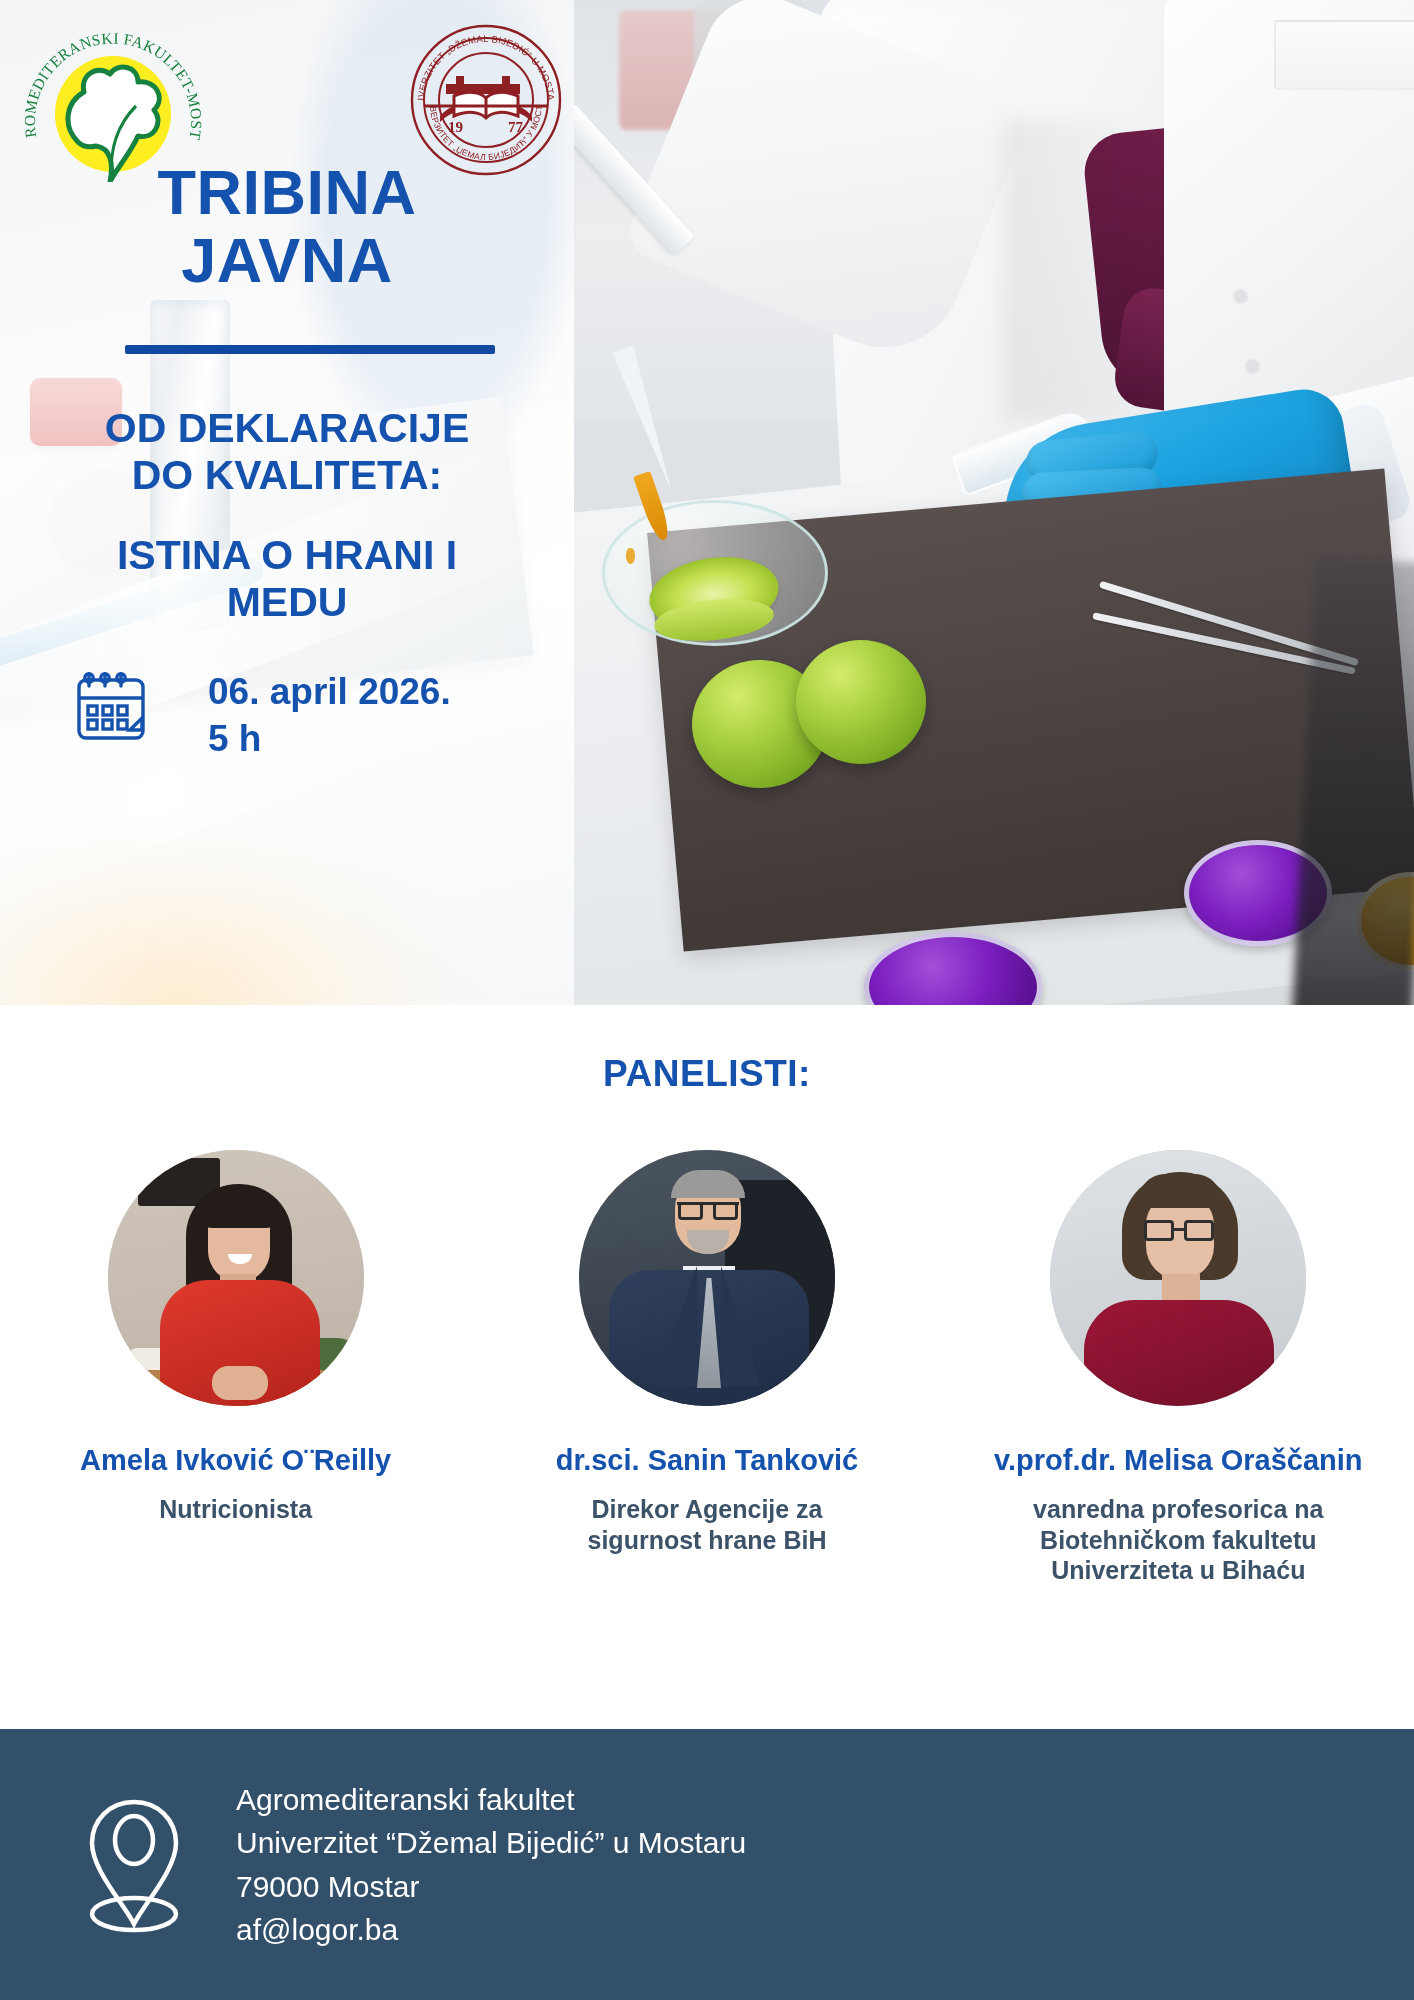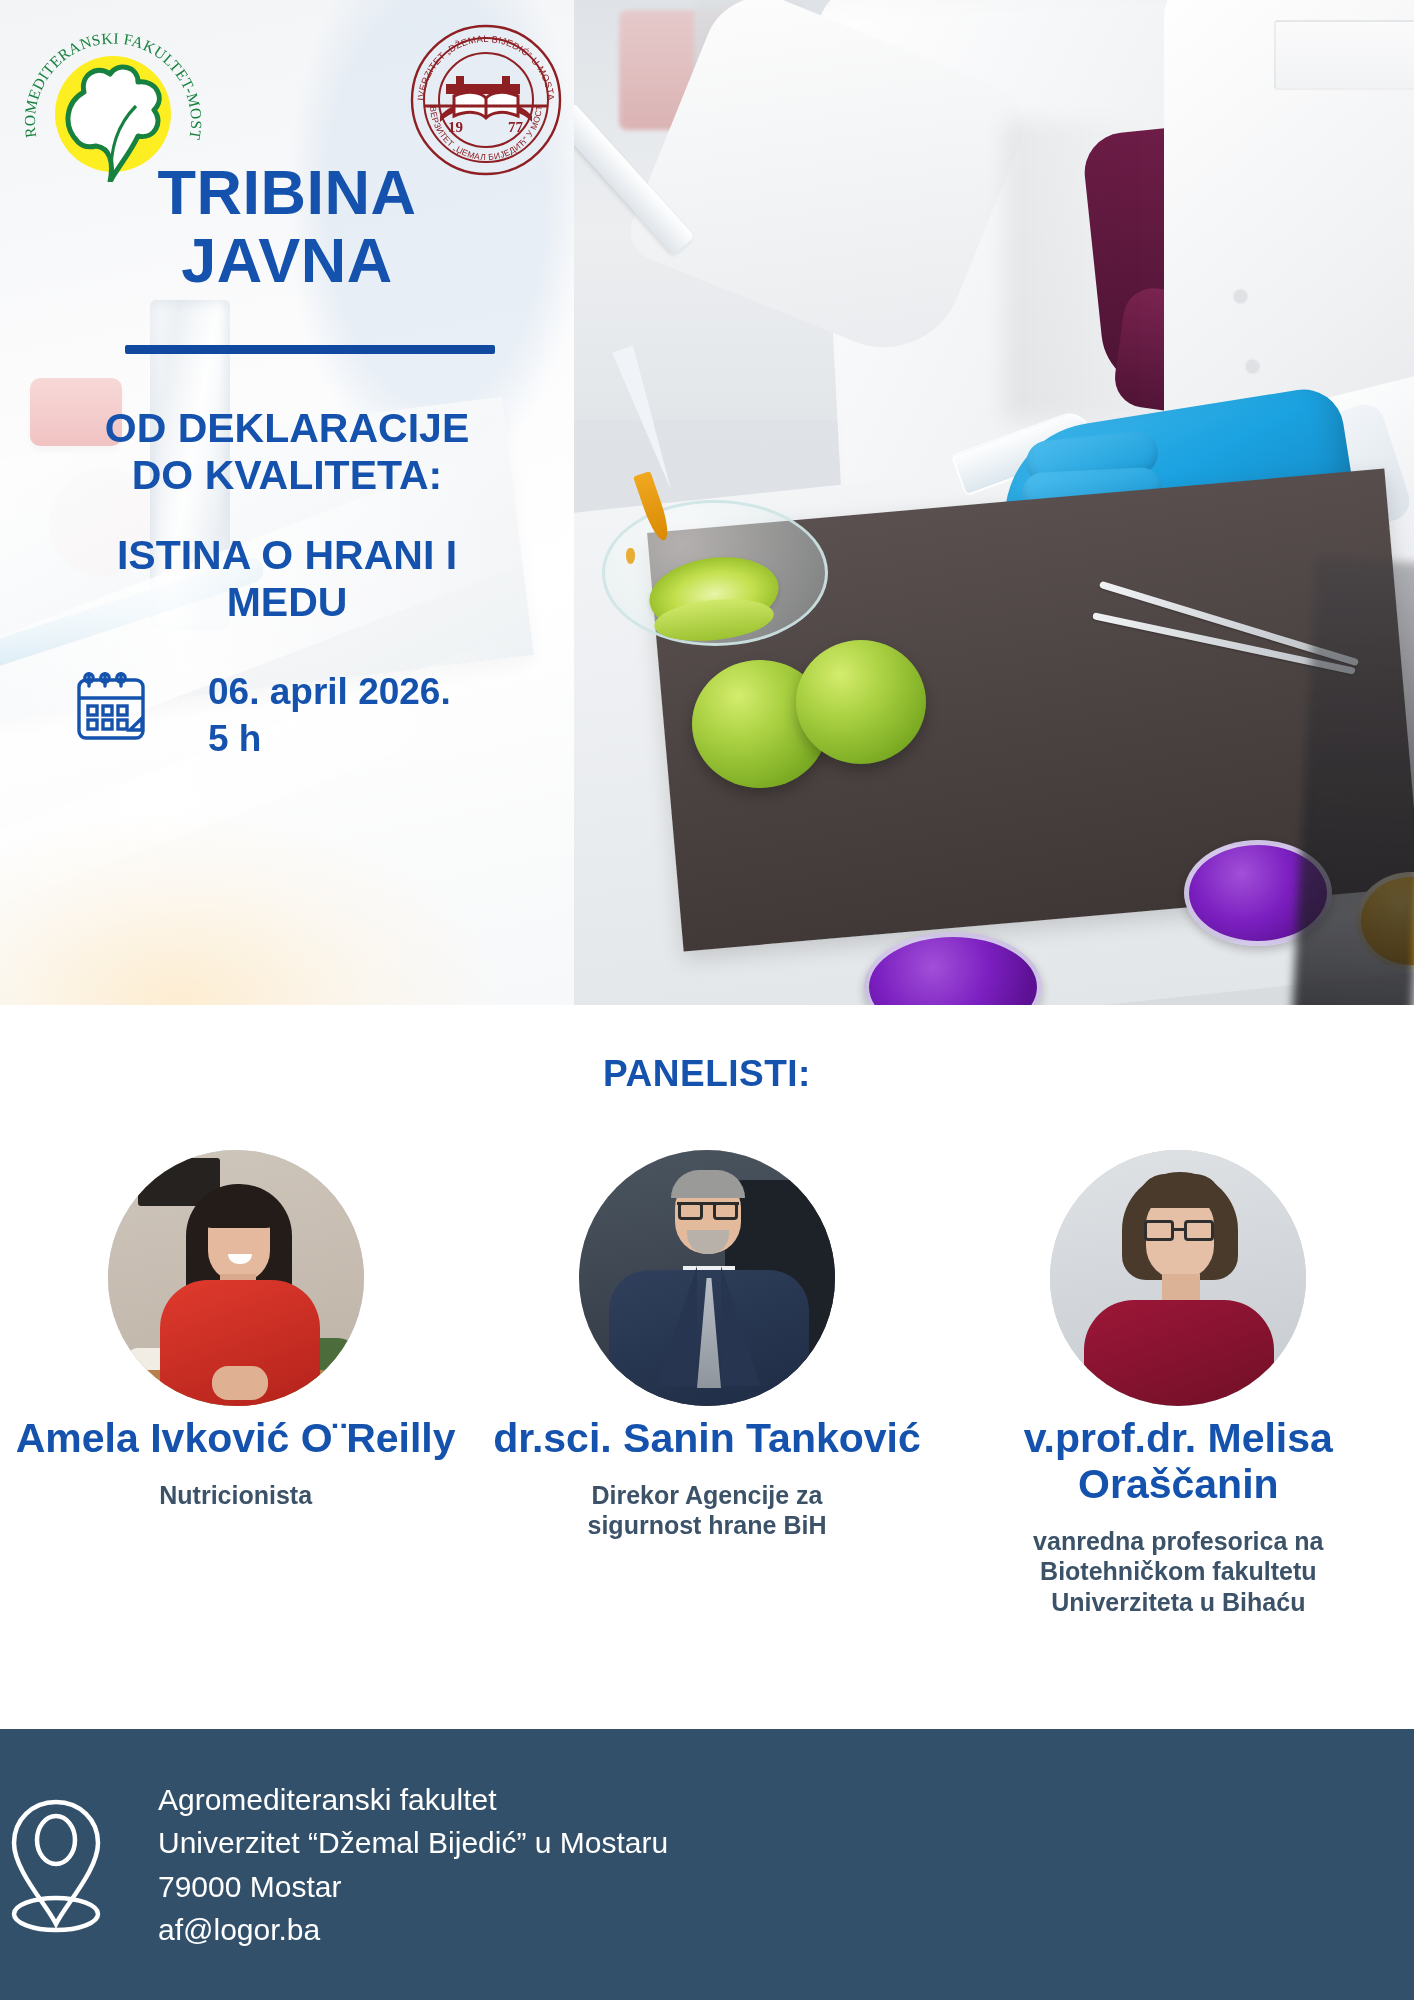--- a/index.html
+++ b/index.html
@@ -276,21 +276,21 @@
   #panel-row {
     position:absolute; left:0; top:1150px; width:1414px;
     display:flex; justify-content:space-around; align-items:flex-start;
   }
   .panelist { width:440px; display:flex; flex-direction:column; align-items:center; }
   .avatar {
     width:256px; height:256px; border-radius:50%; overflow:hidden; position:relative;
     background:#ccc;
   }
   .p-name {
-    margin-top:10px; font-size:41px; font-weight:bold; color:#1452ad;
+    margin-top:38px; font-size:29px; font-weight:bold; color:#1452ad;
     line-height:1.12; text-align:center;
   }
   .p-role {
     margin-top:18px; font-size:25px; font-weight:bold; color:#3b5268;
     line-height:1.22; text-align:center;
   }
 
   
   .av1-bg { position:absolute; inset:0; background:linear-gradient(170deg,#cfc6bb,#bdb2a6); }
   .av1-frame { position:absolute; left:30px; top:8px; width:82px; height:48px; background:#25221f; border-radius:3px; }
@@ -327,21 +327,21 @@
   .av3-fringe { position:absolute; left:88px; top:24px; width:84px; height:34px; background:#4a3a2c; border-radius:42px 42px 10px 10px; }
   .av3-lensL { position:absolute; left:94px; top:70px; width:30px; height:21px; border:3px solid #2f2f2f; border-radius:4px; }
   .av3-lensR { position:absolute; left:134px; top:70px; width:30px; height:21px; border:3px solid #2f2f2f; border-radius:4px; }
   .av3-bridge { position:absolute; left:124px; top:78px; width:12px; height:3px; background:#2f2f2f; }
   .av3-shirt { position:absolute; left:34px; top:150px; width:190px; height:120px; background:linear-gradient(160deg,#9d1638,#6d0f26); border-radius:50px 50px 0 0; }
   .av3-neck { position:absolute; left:112px; top:124px; width:38px; height:34px; background:#dcb296; }
 
   
   #footer {
     position:absolute; left:0; bottom:0; width:1414px; height:271px;
-    background:#33506a; display:flex; align-items:center; gap:46px;
+    background:#33506a; display:flex; align-items:center; padding-left:78px; gap:46px;
   }
   #footer-text {
     font-size:30px; line-height:1.44; color:#ffffff; font-weight:400;
   }
   #footer-text div { white-space:pre; }
 </style>
 </head>
 <body>
 
 <div id="hero">

